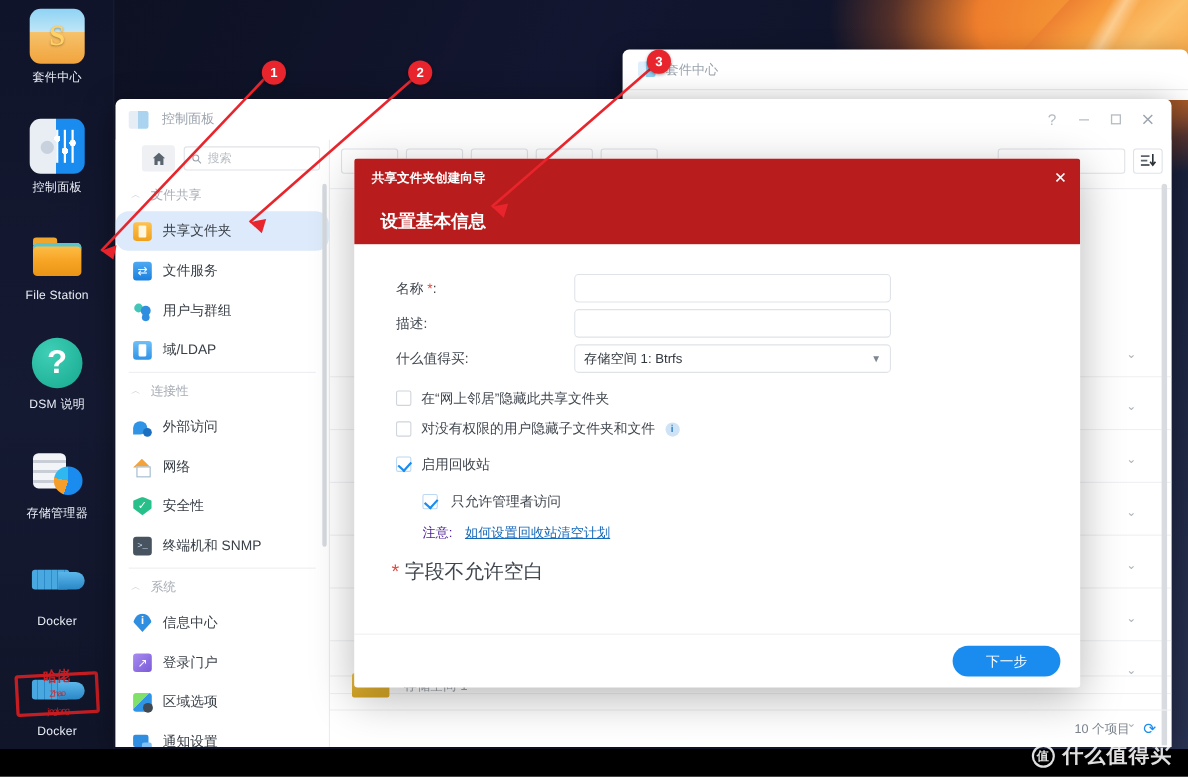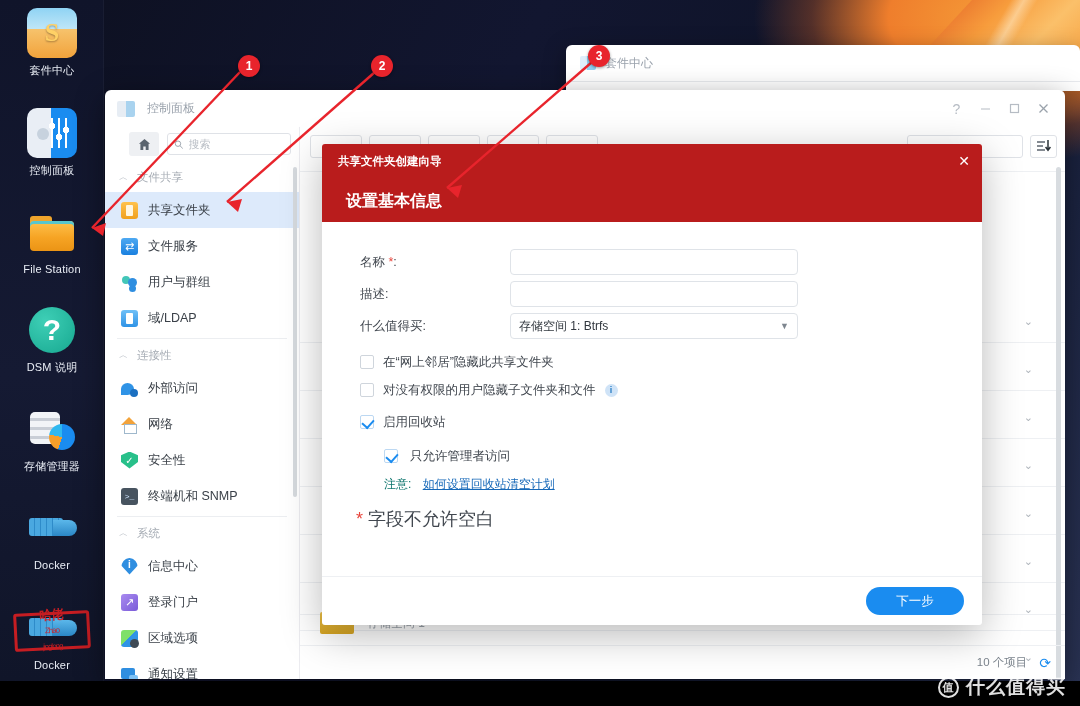--- a/index.html
+++ b/index.html
@@ -130,21 +130,21 @@
     display:flex; align-items:center; gap:5px; padding:0 6px; }
   #searchbox input{ border:0; outline:0; font-size:11px; color:#333; width:100%;
     font-family:"Liberation Sans",sans-serif; background:transparent; }
   #searchbox input::placeholder{ color:#b9bec5; }
 
   #sidelist{ position:absolute; left:0; top:34px; right:0; bottom:0; overflow:hidden; }
   .grp{ display:flex; align-items:center; gap:9px; padding:9px 0 7px 14px; color:#a7adb5; font-size:11.5px; }
   .grp .chev{ color:#b9bec5; font-size:9px; }
   .divider{ height:1px; background:#eceef1; margin:2px 12px 0 12px; }
   .item{ height:36px; display:flex; align-items:center; gap:10px; padding-left:16px; cursor:default; }
-  .item.sel{ background:#ddeafb; }
+  .item.sel{ background:#ddeafb;border-radius:12px; }
   .item .lbl{ font-size:12.5px; color:#3a4048; }
   .sq{ width:17px;height:17px;border-radius:3px; position:relative; flex:none; }
   .sq-shared{ background:linear-gradient(180deg,#ffc24d,#f0a01d); }
   .sq-shared:after{content:"";position:absolute;left:5px;top:3px;width:7px;height:11px;border-radius:1px;background:#fff6e0;}
   .sq-file{ background:linear-gradient(180deg,#4ea9f2,#1a80df); }
   .sq-file:after{content:"⇄";position:absolute;inset:0;color:#fff;font-size:11px;display:flex;align-items:center;justify-content:center;}
   .sq-user{ background:none; }
   .sq-user:before{content:"";position:absolute;left:1px;top:2px;width:8px;height:8px;border-radius:50%;background:#43c6b8;}
   .sq-user:after{content:"";position:absolute;left:7px;top:4px;width:9px;height:9px;border-radius:50%;background:#2f8ee0;
     box-shadow:0 6px 0 -1px #2f8ee0;}
@@ -194,38 +194,38 @@
   #dlg{
     position:absolute; left:322px; top:144px; width:660px; height:481px;
     background:#fff; border-radius:3px; box-shadow:0 10px 40px rgba(0,0,0,.28);
     overflow:hidden;
   }
   #dlghdr{ height:78px; background:#b91c1c; position:relative; padding:10px 16px 0 16px; }
   #dlghdr .sub{ color:#fff; font-size:11.5px; font-weight:bold; }
   #dlghdr .h1{ color:#fff; font-size:16px; font-weight:bold; margin-top:22px; margin-left:8px; }
   #dlgclose{ position:absolute; right:12px; top:10px; color:#fff; font-size:14px; line-height:1; }
   #dlgbody{ position:absolute; left:0; top:78px; right:0; bottom:49px; padding:24px 0 0 0; }
-  .frow{ display:flex; align-items:center; height:32px; padding-left:38px; }
+  .frow{ display:flex; align-items:center; height:32px; padding-left:38px;gap:12px; }
   .flabel{ width:150px; font-size:12.5px; color:#41474f; }
   .req{ color:#e8453c; }
   .finput{ width:288px; height:26px; border:1px solid #dfe3e8; border-radius:4px; background:#fff; }
   .fselect{ width:288px; height:26px; border:1px solid #dfe3e8; border-radius:4px; background:#fff;
     display:flex; align-items:center; padding:0 8px; font-size:12px; color:#31373e; }
   .fselect .caret{ margin-left:auto; color:#7e868f; font-size:9px; }
   .cbrow{ display:flex; align-items:center; gap:9px; height:28px; padding-left:38px; }
   .cbrow.indent{ padding-left:62px;gap:12px; }
   .cbox{ width:14px; height:14px; border:1px solid #cfd5dc; border-radius:2px; background:#fff; flex:none; position:relative; }
   .cbox.on{ border-color:#bcd8f2; }
   .cbox.on:after{ content:""; position:absolute; left:3px; top:1px; width:6px; height:9px;
     border:solid #1a8cf0; border-width:0 2px 2px 0; transform:rotate(42deg); }
   .cblabel{ font-size:12.5px; color:#41474f; }
   .infoi{ width:13px; height:13px; border-radius:50%; background:#cfe3f7; color:#2a7ec4;
     font-size:9px; display:inline-flex; align-items:center; justify-content:center; font-weight:bold; }
   .noterow{ padding-left:62px; margin-top:6px; font-size:12px; }
-  .note-k{ color:#0f766e; }
+  .note-k{ color:#4c1d95; }
   .note-l{ color:#1668b8; text-decoration:underline; margin-left:8px; }
   #dlgwarn{ padding-left:34px; margin-top:14px; font-size:18px; color:#41474f; }
   #dlgwarn .star{ color:#e8453c; }
   #dlgfoot{ position:absolute; left:0; right:0; bottom:0; height:49px; border-top:1px solid #eef0f3;
     display:flex; align-items:center; justify-content:flex-end; padding-right:18px; }
   #nextbtn{ width:98px; height:28px; border-radius:14px; background:#1a8cf0; color:#fff;
     font-size:12.5px; display:flex; align-items:center; justify-content:center; border:0; cursor:pointer;
     font-family:"Liberation Sans",sans-serif; }
 
   

